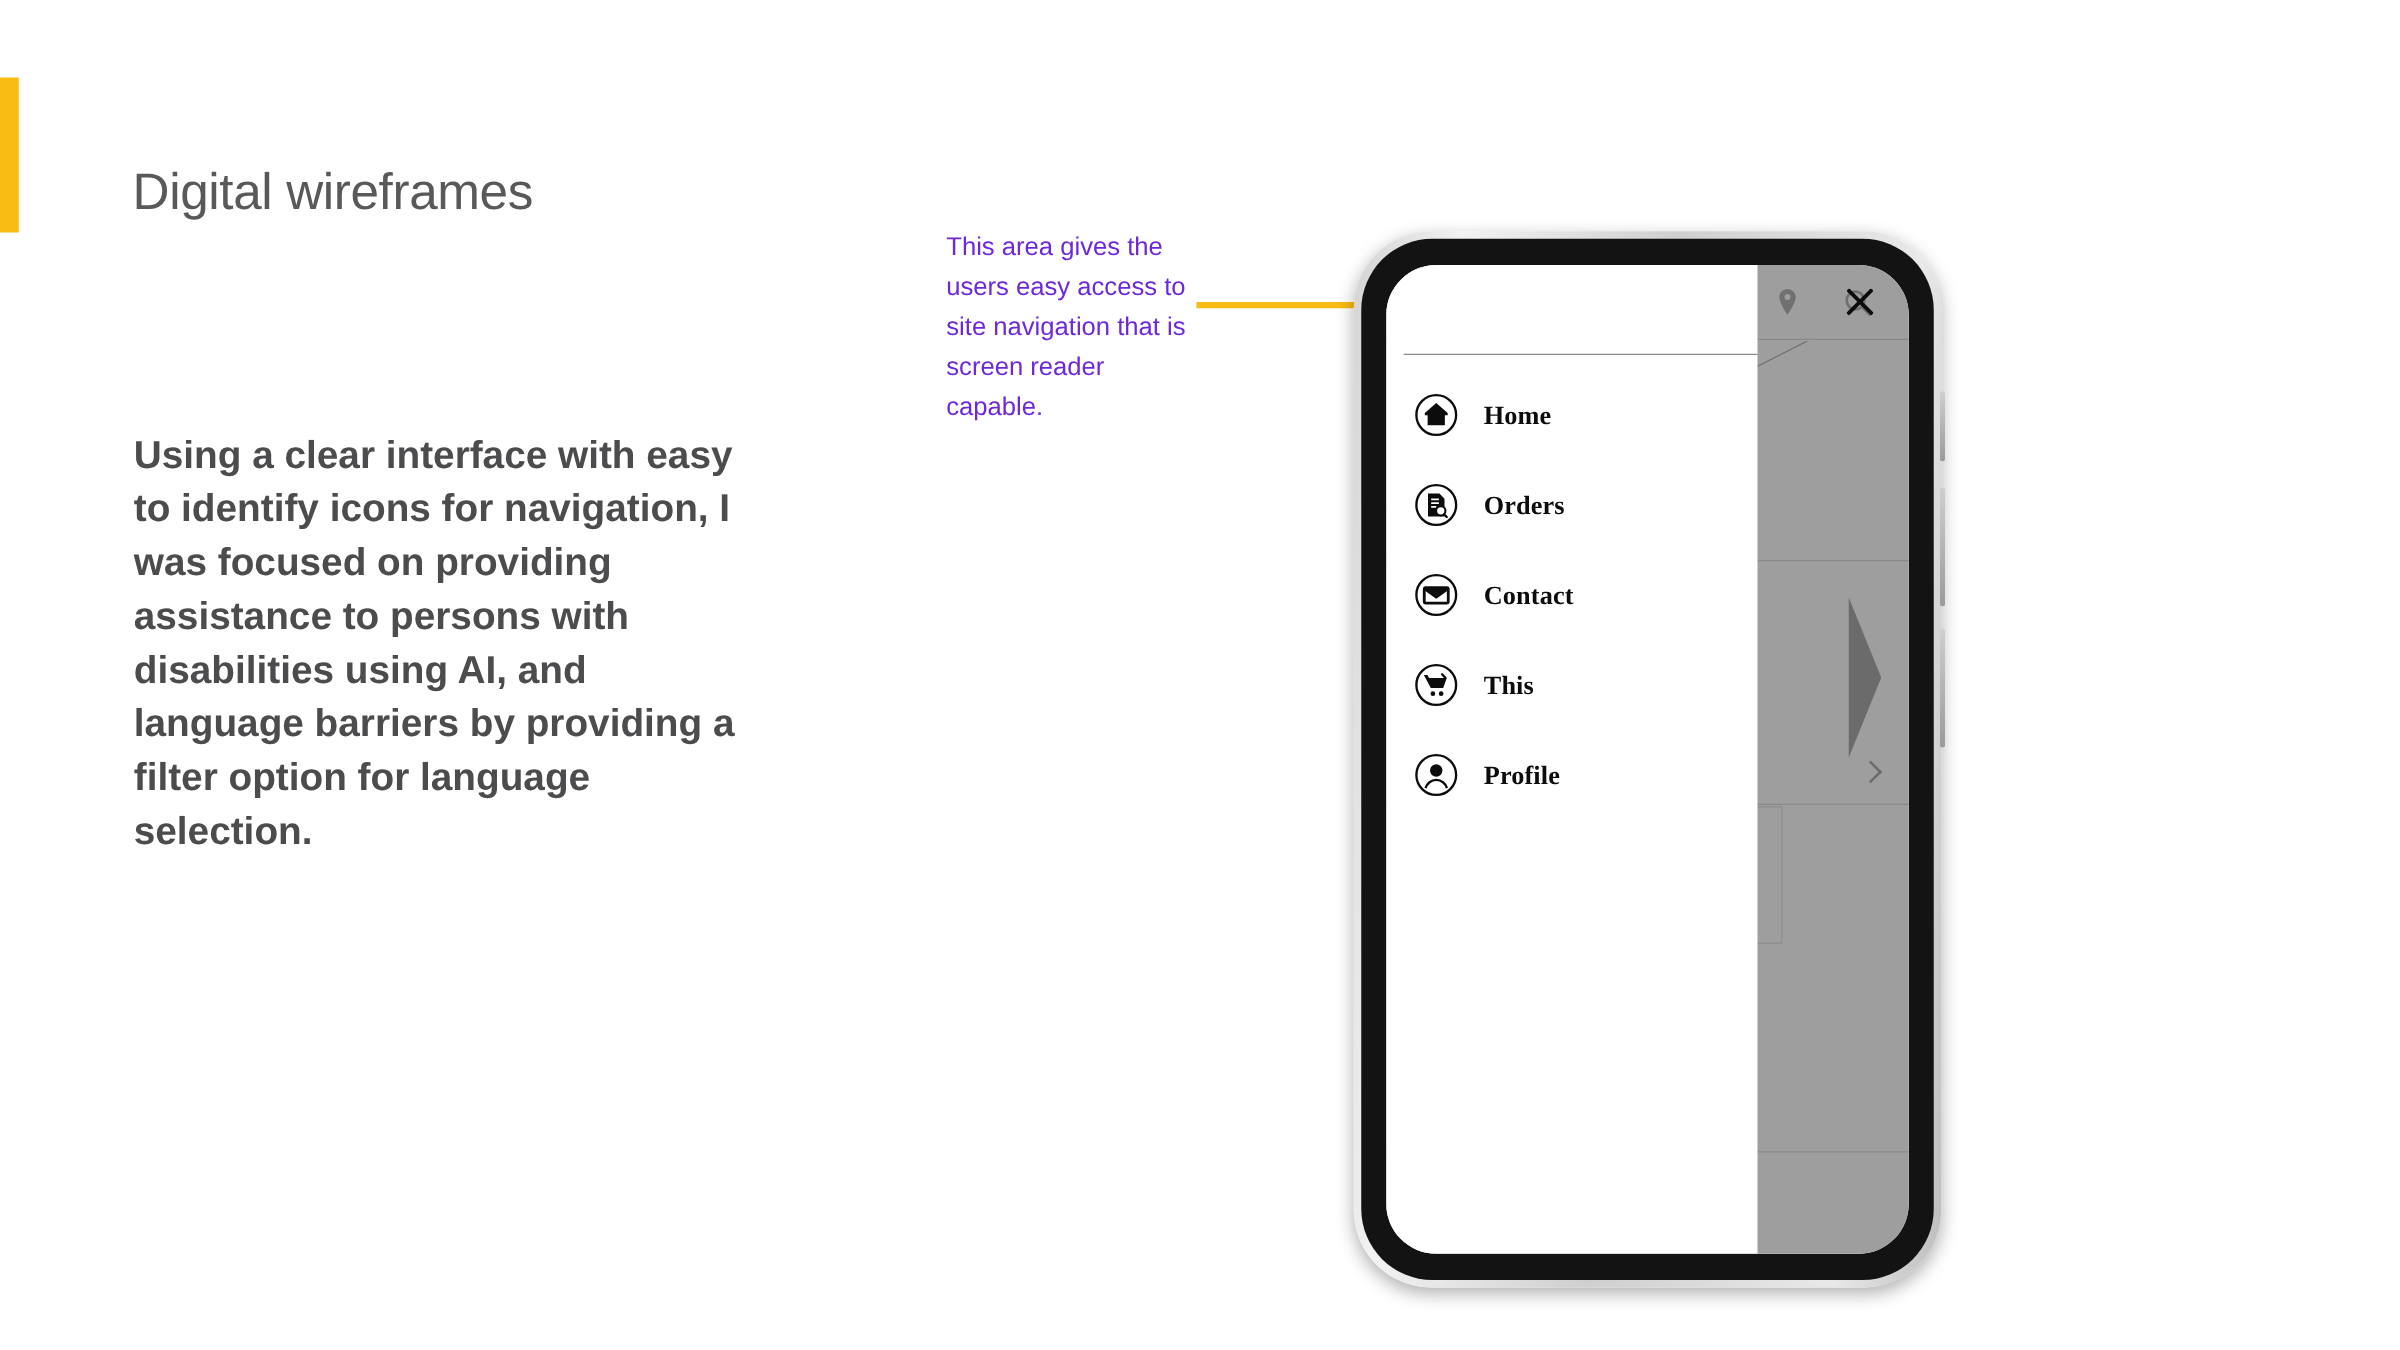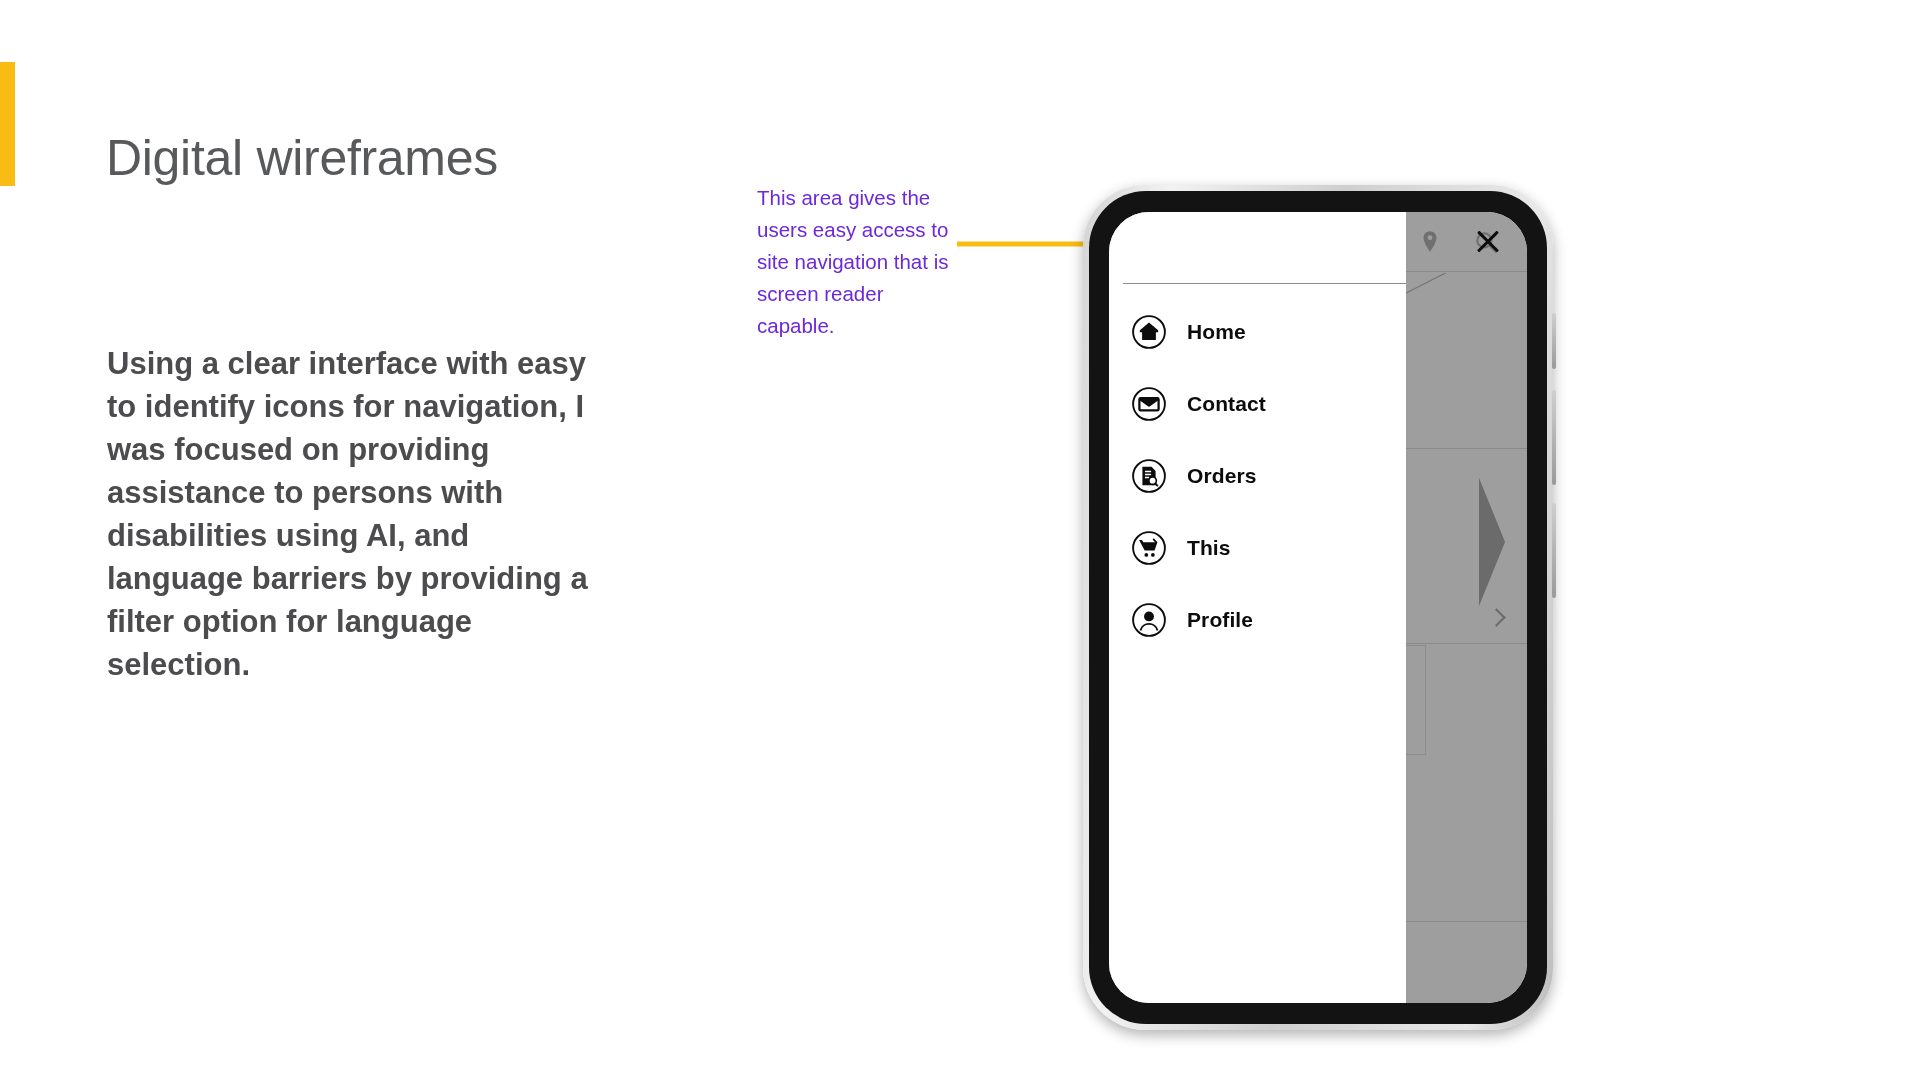--- a/index.html
+++ b/index.html
@@ -27,21 +27,21 @@
     width: 15px;
     height: 124px;
     background: #f9bc15;
   }
 
   
   .slide-title {
     position: absolute;
     left: 106px;
     top: 130px;
-    font-size: 50px;
+    font-size: 41px;
     line-height: 1.15;
     font-weight: 400;
     color: #58595b;
     letter-spacing: -0.3px;
     white-space: nowrap;
   }
 
   
   .body-copy {
     position: absolute;
@@ -333,20 +333,21 @@
   .nav-icon {
     width: 36px;
     height: 36px;
     flex: 0 0 36px;
   }
   .nav-label {
     font-size: 21px;
     font-weight: 700;
     color: #0c0c0c;
     letter-spacing: 0.1px;
+    font-family: Liberation Serif, serif;
   }
 
   
   .close-x {
     position: absolute;
     top: 14px;
     right: 25px;
     width: 28px;
     height: 28px;
     z-index: 8;
@@ -449,38 +450,38 @@
               <svg class="nav-icon" viewBox="0 0 24 24">
                 <circle cx="12" cy="12" r="10.6" fill="none" stroke="#0c0c0c" stroke-width="1.25"></circle>
                 <path d="M12 5.6 5.9 10.9v1.2h1.5v5.3h9.2v-5.3h1.5v-1.2z" fill="#0c0c0c"></path>
               </svg>
               <span class="nav-label">Home</span>
             </div>
 
             <div class="nav-item">
               <svg class="nav-icon" viewBox="0 0 24 24">
                 <circle cx="12" cy="12" r="10.6" fill="none" stroke="#0c0c0c" stroke-width="1.25"></circle>
-                <rect x="5.6" y="8.1" width="12.8" height="8.2" rx="0.8" fill="none" stroke="#0c0c0c" stroke-width="1.5"></rect>
-                <path d="M5.9 8.7 12 13.1l6.1-4.4" fill="none" stroke="#0c0c0c" stroke-width="1.5" stroke-linejoin="round"></path>
-                <path d="M5.7 8.4h12.6L12 12.6z" fill="#0c0c0c"></path>
-              </svg>
-              <span class="nav-label">Contact</span>
-            </div>
-
-            <div class="nav-item">
-              <svg class="nav-icon" viewBox="0 0 24 24">
-                <circle cx="12" cy="12" r="10.6" fill="none" stroke="#0c0c0c" stroke-width="1.25"></circle>
                 <path d="M7.6 5.9h6.1l2.7 2.7v9.5H7.6z" fill="#0c0c0c"></path>
                 <line x1="9.3" y1="9" x2="13.4" y2="9" stroke="#ffffff" stroke-width="1"></line>
                 <line x1="9.3" y1="11" x2="13.4" y2="11" stroke="#ffffff" stroke-width="1"></line>
                 <line x1="9.3" y1="13" x2="12" y2="13" stroke="#ffffff" stroke-width="1"></line>
                 <circle cx="14.4" cy="15.1" r="2.5" fill="#ffffff" stroke="#0c0c0c" stroke-width="1.1"></circle>
                 <line x1="16.2" y1="17" x2="17.6" y2="18.4" stroke="#0c0c0c" stroke-width="1.3" stroke-linecap="round"></line>
               </svg>
               <span class="nav-label">Orders</span>
+            </div>
+
+            <div class="nav-item">
+              <svg class="nav-icon" viewBox="0 0 24 24">
+                <circle cx="12" cy="12" r="10.6" fill="none" stroke="#0c0c0c" stroke-width="1.25"></circle>
+                <rect x="5.6" y="8.1" width="12.8" height="8.2" rx="0.8" fill="none" stroke="#0c0c0c" stroke-width="1.5"></rect>
+                <path d="M5.9 8.7 12 13.1l6.1-4.4" fill="none" stroke="#0c0c0c" stroke-width="1.5" stroke-linejoin="round"></path>
+                <path d="M5.7 8.4h12.6L12 12.6z" fill="#0c0c0c"></path>
+              </svg>
+              <span class="nav-label">Contact</span>
             </div>
 
             <div class="nav-item">
               <svg class="nav-icon" viewBox="0 0 24 24">
                 <circle cx="12" cy="12" r="10.6" fill="none" stroke="#0c0c0c" stroke-width="1.25"></circle>
                 <path d="M5.4 6.6h1.9l.9 1.6h9.4l-1.9 5.4H9.1z" fill="#0c0c0c"></path>
                 <line x1="15.1" y1="6.3" x2="16.9" y2="8.2" stroke="#0c0c0c" stroke-width="1.2" stroke-linecap="round"></line>
                 <circle cx="10.2" cy="16.6" r="1.25" fill="#0c0c0c"></circle>
                 <circle cx="14.6" cy="16.6" r="1.25" fill="#0c0c0c"></circle>
               </svg>

